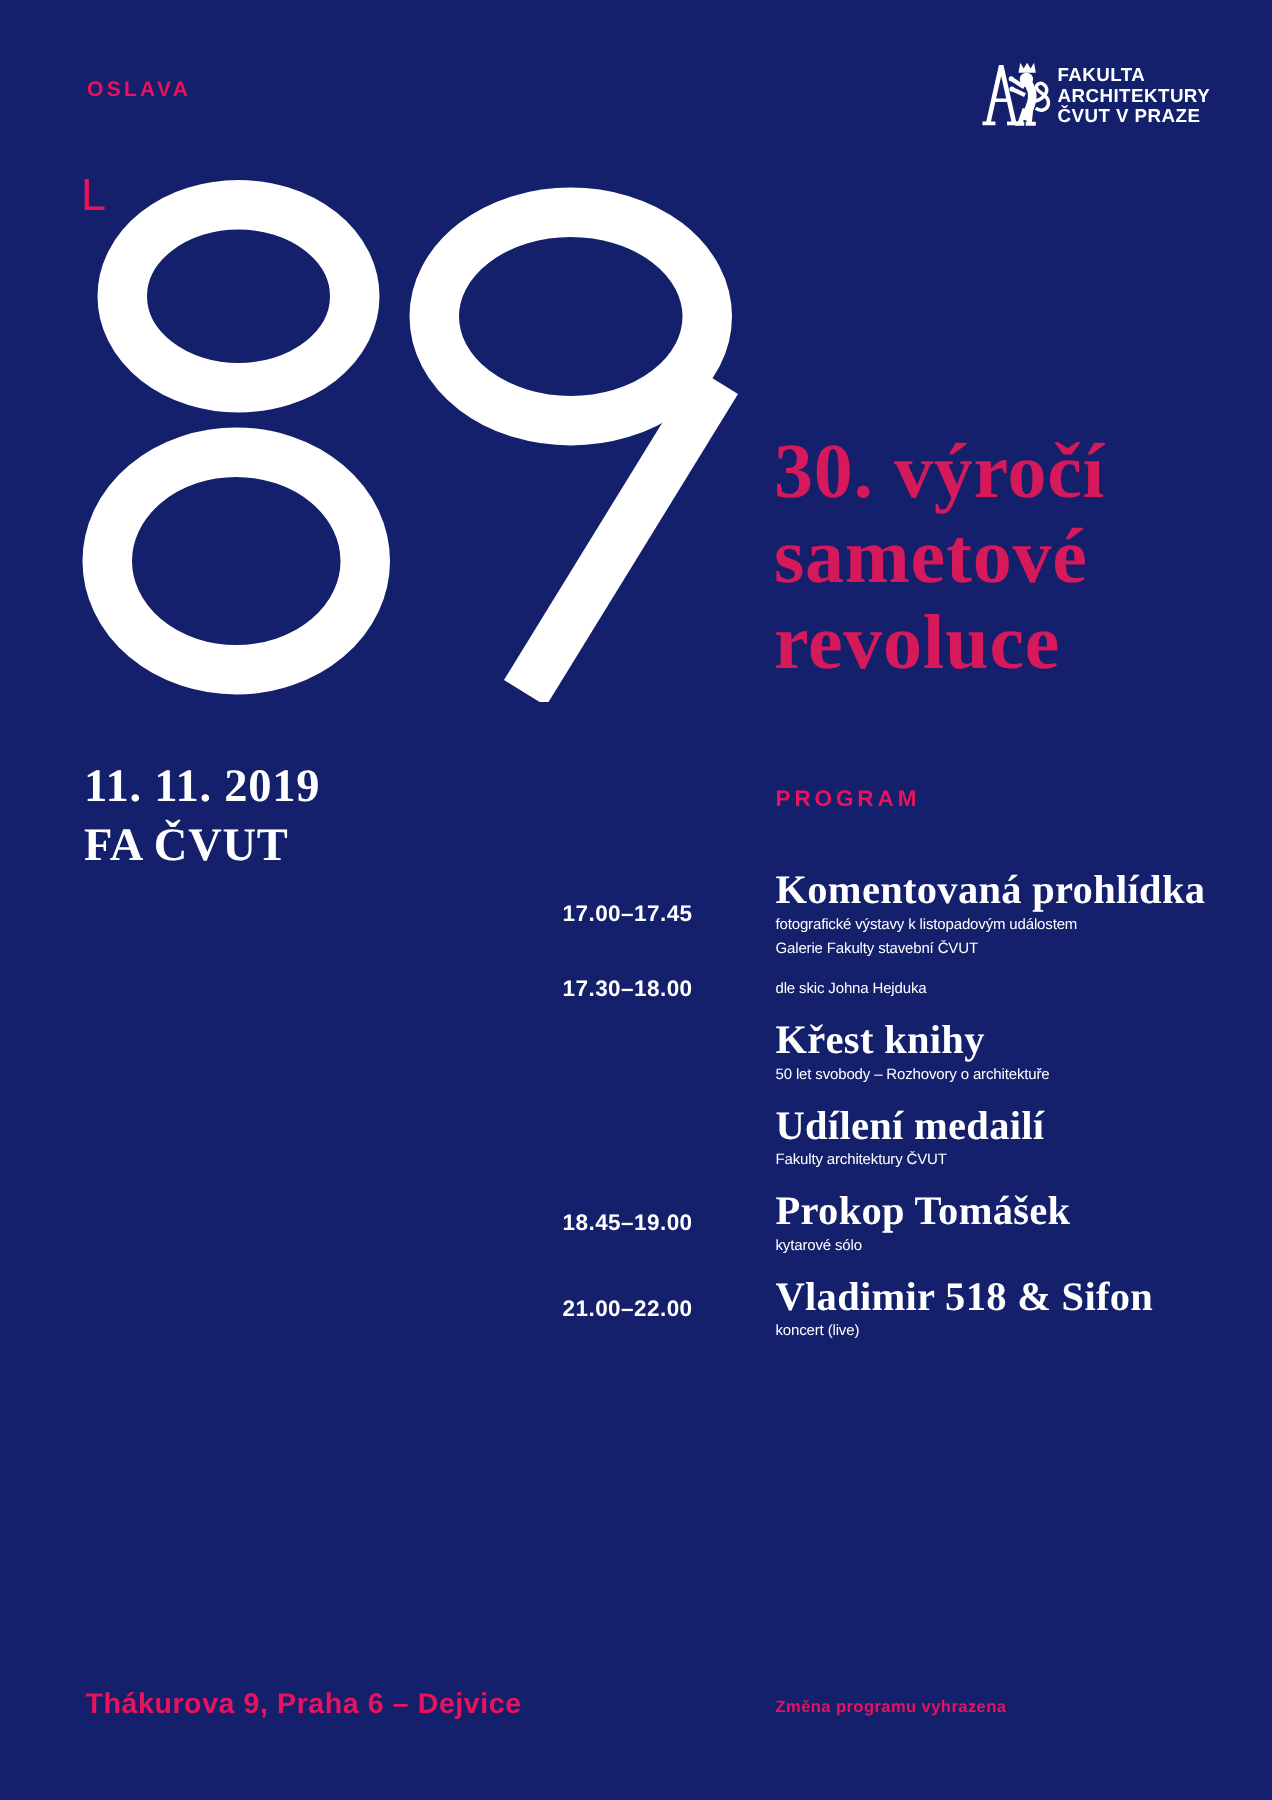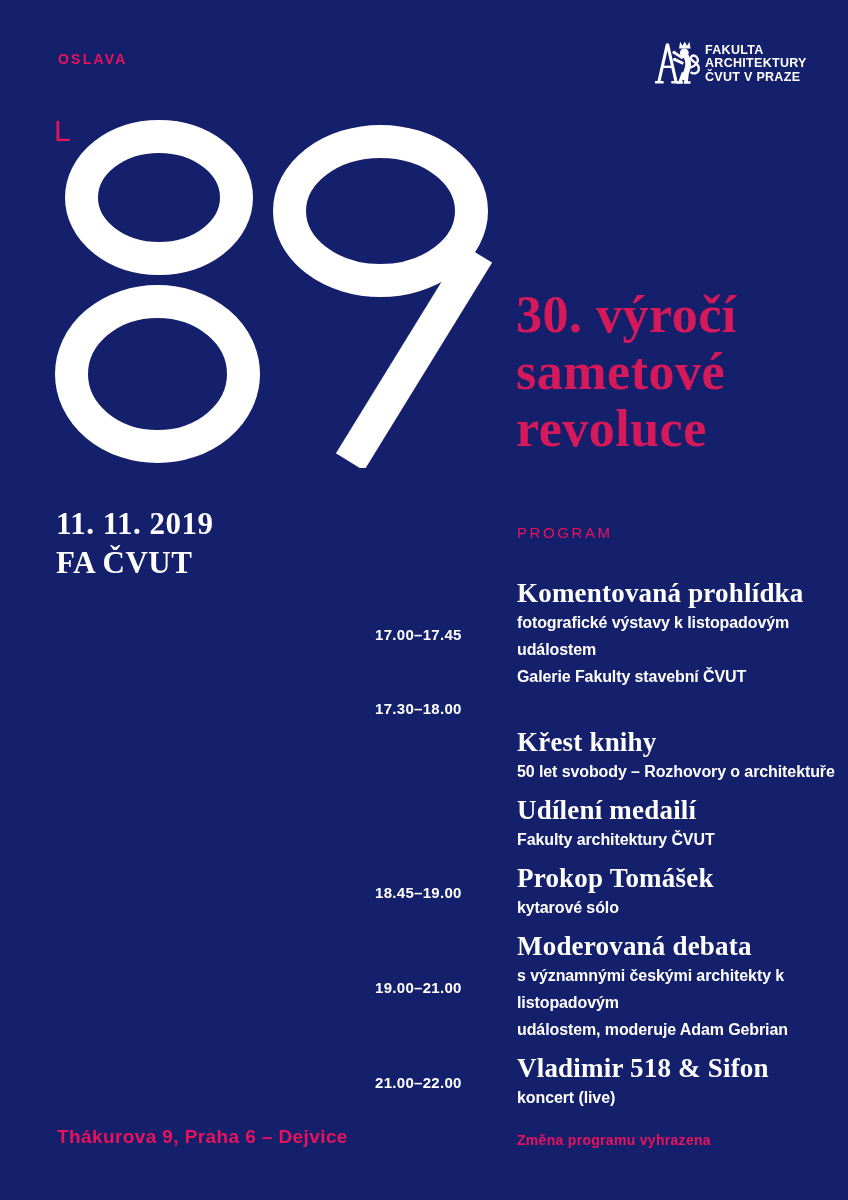--- a/index.html
+++ b/index.html
@@ -51,21 +51,21 @@
     position:absolute;left:56px;top:504px;
     color:var(--white);
     font-family:"Liberation Serif","DejaVu Serif",serif;
     font-weight:bold;font-size:31px;line-height:39px;
     letter-spacing:.5px;
   }
   
   .program-label{
     position:absolute;left:517px;top:524px;
     color:var(--accent-red);
-    font-size:15px;font-weight:normal;letter-spacing:2.6px;
+    font-size:15px;font-weight:bold;letter-spacing:2.6px;
   }
   .program-list{
     position:absolute;left:375px;top:578px;width:462px;
   }
   .program-item{
     display:flex;align-items:center;margin-bottom:10px;
   }
   .program-time{
     flex:0 0 142px;
     color:var(--white);
@@ -73,33 +73,33 @@
   }
   .program-body{flex:1;}
   .program-title{
     color:var(--white);
     font-family:"Liberation Serif","DejaVu Serif",serif;
     font-weight:bold;font-size:27px;line-height:30px;
     letter-spacing:.2px;
   }
   .program-desc{
     color:var(--white);
-    font-size:16px;font-weight:bold;line-height:27px;
+    font-size:10px;font-weight:normal;line-height:16px;
     letter-spacing:-.1px;white-space:pre-line;margin-top:1px;
   }
   
   .footer-address{
     position:absolute;left:57px;top:1126px;
     color:var(--accent-red);
     font-size:19px;font-weight:bold;letter-spacing:.4px;
   }
   .footer-note{
     position:absolute;left:517px;top:1132px;
     color:var(--accent-red);
-    font-size:14px;font-weight:bold;letter-spacing:.3px;
+    font-size:11px;font-weight:bold;letter-spacing:.3px;
   }
 </style>
 </head>
 <body>
 
 <div class="poster">
 
   <div class="oslava">OSLAVA</div>
 
   <div class="logo">
@@ -159,20 +159,21 @@
       <div class="program-body">
         <div class="program-title">Komentovaná prohlídka</div>
         <div class="program-desc">fotografické výstavy k listopadovým událostem
 Galerie Fakulty stavební ČVUT</div>
       </div>
     </div>
 
     <div class="program-item">
       <div class="program-time">17.30–18.00</div>
       <div class="program-body">
+        <div class="program-desc">dle skic Johna Hejduka</div>
       </div>
     </div>
 
 
     <div class="program-item">
       <div class="program-time"></div>
       <div class="program-body">
         <div class="program-title">Křest knihy</div>
         <div class="program-desc">50 let svobody – Rozhovory o architektuře</div>
       </div>
@@ -187,28 +188,20 @@
     </div>
 
     <div class="program-item">
       <div class="program-time">18.45–19.00</div>
       <div class="program-body">
         <div class="program-title">Prokop Tomášek</div>
         <div class="program-desc">kytarové sólo</div>
       </div>
     </div>
 
-    <div class="program-item">
-      <div class="program-time">19.00–21.00</div>
-      <div class="program-body">
-        <div class="program-title">Moderovaná debata</div>
-        <div class="program-desc">s významnými českými architekty k listopadovým
-událostem, moderuje Adam Gebrian</div>
-      </div>
-    </div>
 
     <div class="program-item">
       <div class="program-time">21.00–22.00</div>
       <div class="program-body">
         <div class="program-title">Vladimir 518 &amp; Sifon</div>
         <div class="program-desc">koncert (live)</div>
       </div>
     </div>
 
   </div>

